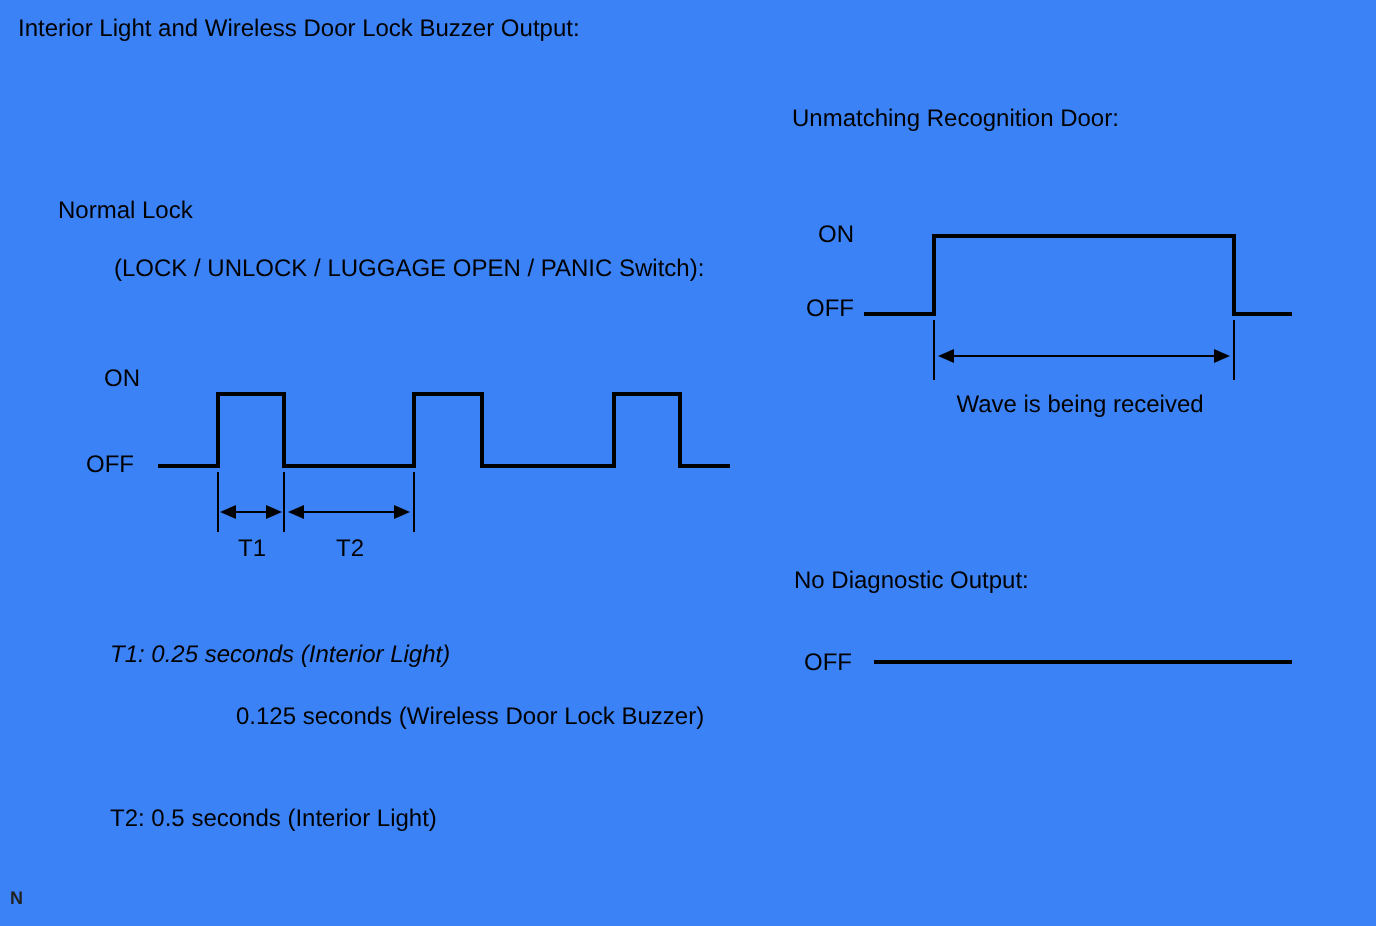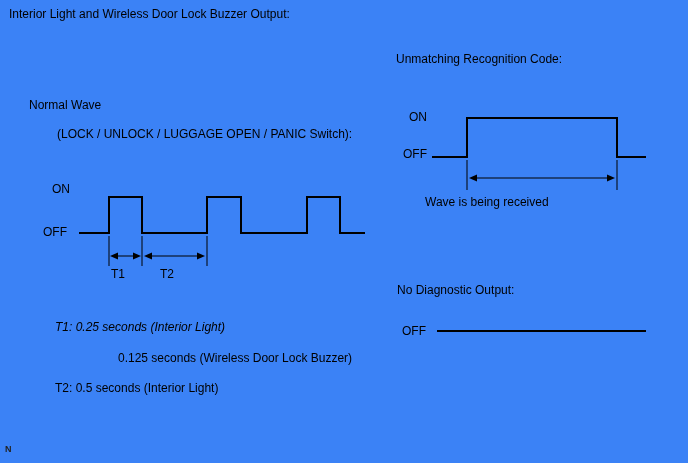--- a/index.html
+++ b/index.html
@@ -12,41 +12,41 @@
     width: 688px;
     height: 463px;
     background: #3b82f6;
     font-family: "Liberation Sans", "DejaVu Sans", sans-serif;
     font-size: 12px;
     color: #000000;
     overflow: hidden;
     padding-left: 27px;
   }
   .abs { position: absolute; white-space: nowrap; line-height: 14px; }
-  .center { }
+  .center { text-align: center; }
   .flatline {
     position: absolute;
     height: 2px;
     background: #000000;
   }
   .footnote {
     font-size: 9px;
     font-weight: bold;
     color: #222222;
   }
   svg { display: block; }
 </style>
 </head>
 <body>
 
 <div class="stage">
 
   <div class="abs" style="left:9px; top:7px;">Interior Light and Wireless Door Lock Buzzer Output:</div>
 
-  <div class="abs" style="left:29px; top:98px;">Normal Wave</div>
+  <div class="abs" style="left:29px; top:98px;">Normal Lock</div>
   <div class="abs" style="left:29px; top:127px;margin-left:28px;">(LOCK / UNLOCK / LUGGAGE OPEN / PANIC Switch):</div>
 
   <div class="abs" style="left:52px; top:182px;">ON</div>
   <div class="abs" style="left:43px; top:225px;">OFF</div>
 
   <svg class="abs" style="left:40px; top:180px;" width="340" height="110" viewBox="0 0 340 110">
     <path d="M39,53 H69 V17 H102 V53 H167 V17 H201 V53 H267 V17 H300 V53 H325" fill="none" stroke="#000000" stroke-width="2"></path>
     <line x1="69" y1="56" x2="69" y2="86" stroke="#000000" stroke-width="1"></line>
     <line x1="102" y1="56" x2="102" y2="86" stroke="#000000" stroke-width="1"></line>
     <line x1="167" y1="56" x2="167" y2="86" stroke="#000000" stroke-width="1"></line>
@@ -60,23 +60,23 @@
       <polygon points="104,76 112,72.5 112,79.5" fill="#000000"></polygon>
       <polygon points="165,76 157,72.5 157,79.5" fill="#000000"></polygon>
     </g>
   </svg>
 
   <div class="abs center" style="left:111px; top:267px; width:30px;">T1</div>
   <div class="abs center" style="left:160px; top:267px; width:30px;">T2</div>
 
   <div class="abs" style="left:55px; top:320px;font-style:italic;">T1: 0.25 seconds (Interior Light)</div>
   <div class="abs" style="left:79px; top:351px;margin-left:39px;">0.125 seconds (Wireless Door Lock Buzzer)</div>
-  <div class="abs" style="left:55px; top:381px;text-align:right;">T2: 0.5 seconds (Interior Light)</div>
+  <div class="abs" style="left:55px; top:402px;text-align:right;">T2: 0.5 seconds (Interior Light)</div>
 
-  <div class="abs" style="left:396px; top:52px;">Unmatching Recognition Code:</div>
+  <div class="abs" style="left:396px; top:52px;">Unmatching Recognition Door:</div>
 
   <div class="abs" style="left:409px; top:110px;">ON</div>
   <div class="abs" style="left:403px; top:147px;">OFF</div>
 
   <svg class="abs" style="left:425px; top:105px;" width="230" height="90" viewBox="0 0 230 90">
     <path d="M7,52 H42 V13 H192 V52 H221" fill="none" stroke="#000000" stroke-width="2"></path>
     <line x1="42" y1="55" x2="42" y2="85" stroke="#000000" stroke-width="1"></line>
     <line x1="192" y1="55" x2="192" y2="85" stroke="#000000" stroke-width="1"></line>
     <g>
       <line x1="50" y1="73" x2="184" y2="73" stroke="#000000" stroke-width="1"></line>

